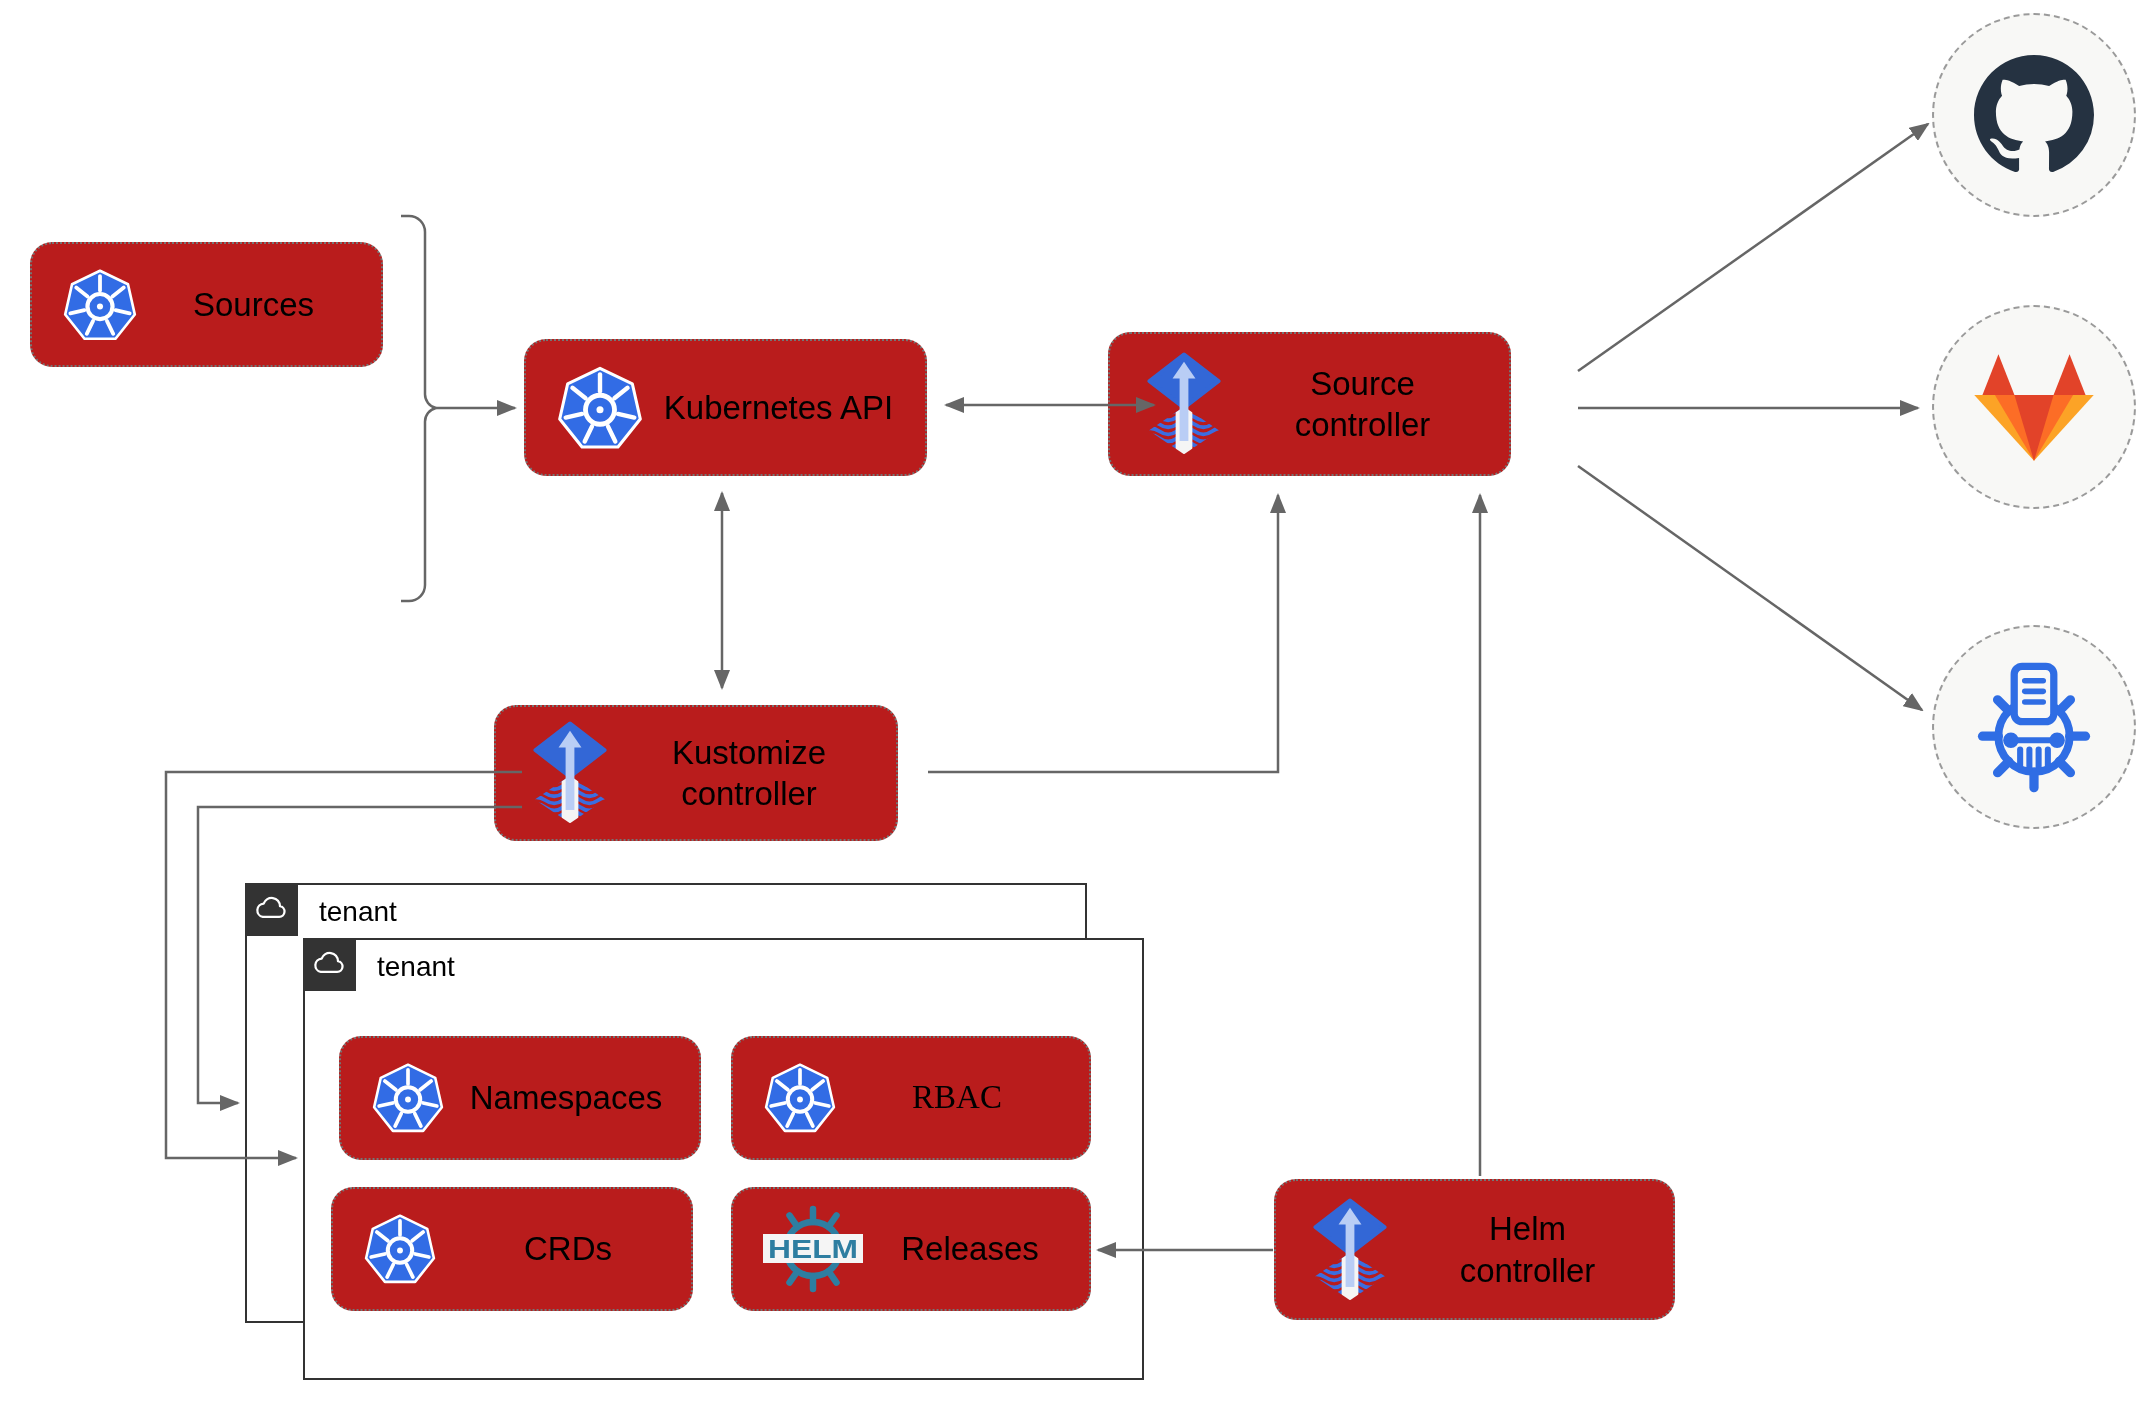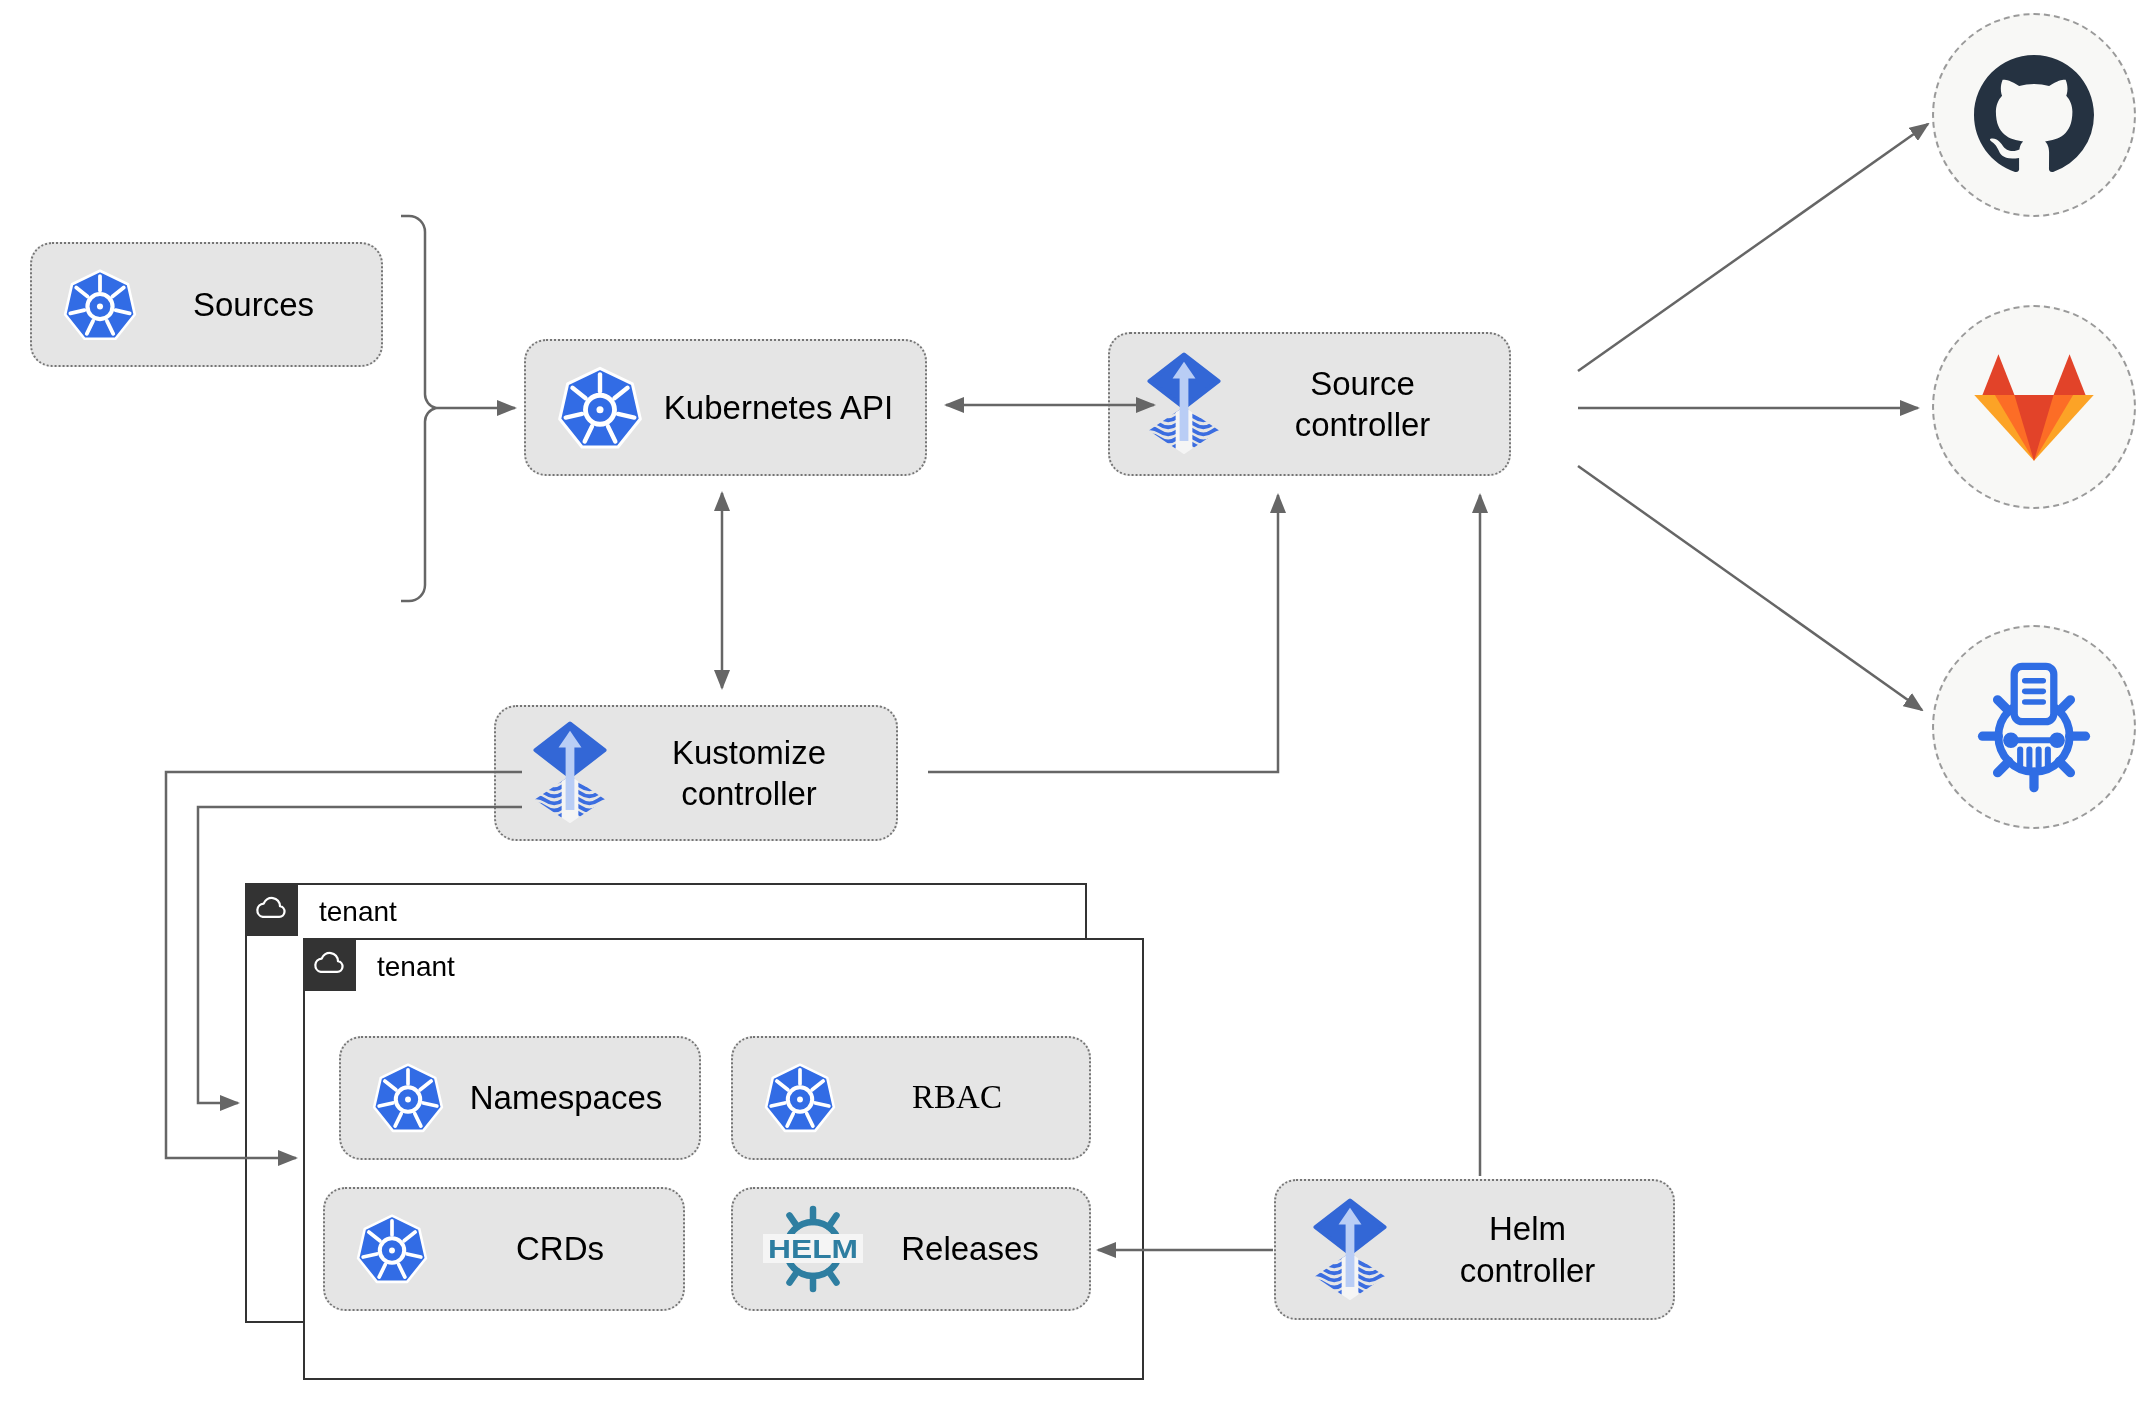--- a/index.html
+++ b/index.html
@@ -1,19 +1,19 @@
 <!DOCTYPE html>
 <html><head>
 <meta charset="utf-8">
 <style>
   html,body{margin:0;padding:0;background:#ffffff;}
   .canvas{position:relative;width:2144px;height:1407px;background:#ffffff;overflow:hidden;
           font-family:"Liberation Sans","DejaVu Sans",sans-serif;color:#000;}
   svg.wires{position:absolute;left:0;top:0;z-index:50;pointer-events:none;}
-  .pill{position:absolute;background:#e5e5e5;border:2px dotted #757575;border-radius:22px;
+  .pill{position:absolute;background:#b91c1c;border:2px dotted #757575;border-radius:22px;
         display:flex;align-items:center;padding:0 12px 0 30px;box-sizing:border-box;z-index:3;}
   .pill .lbl{flex:1;text-align:center;font-size:33px;line-height:1.25;white-space:pre-line;}
   .icon{flex:0 0 auto;display:block;}
   .endpoint{position:absolute;width:200px;height:200px;border:2.5px dashed #9a9a9a;border-radius:50%;
             background:#f8f8f6;display:flex;align-items:center;justify-content:center;z-index:3;}
   .tenant{position:absolute;background:#ffffff;border:2.5px solid #333333;box-sizing:border-box;}
   .tenant .badge{position:absolute;left:-2.5px;top:-2.5px;width:53px;height:53px;background:#333333;
                  display:flex;align-items:center;justify-content:center;}
   .tenant .tlabel{position:absolute;left:72px;top:0;height:60px;line-height:53px;font-size:28px;}
   .hidden-defs{position:absolute;width:0;height:0;overflow:hidden;}
@@ -185,21 +185,21 @@
     <div class="lbl">Namespaces</div>
   </div>
 
   <div class="pill" style="left:731px;top:1036px;width:360px;height:124px;z-index:3;font-family:Liberation Serif, serif;">
     <svg class="icon" width="74" height="74" viewBox="0 0 100 100">
         <use href="#sym-k8s"></use>
       </svg>
     <div class="lbl">RBAC</div>
   </div>
 
-  <div class="pill" style="left:323px;top:1187px;width:362px;height:124px;z-index:3;gap:20px;">
+  <div class="pill" style="left:331px;top:1187px;width:362px;height:124px;z-index:3;gap:20px;">
     <svg class="icon" width="74" height="74" viewBox="0 0 100 100">
         <use href="#sym-k8s"></use>
       </svg>
     <div class="lbl">CRDs</div>
   </div>
 
   <div class="pill" style="left:731px;top:1187px;width:360px;height:124px;z-index:3;">
     <svg class="icon" width="100" height="104" viewBox="0 0 100 92">
       <use href="#sym-helm-wheel"></use>
       <text x="50" y="55" text-anchor="middle" font-size="25" font-weight="bold" font-family="Liberation Sans, DejaVu Sans, sans-serif" fill="#2e7ea1" textLength="90" lengthAdjust="spacingAndGlyphs">HELM</text>

